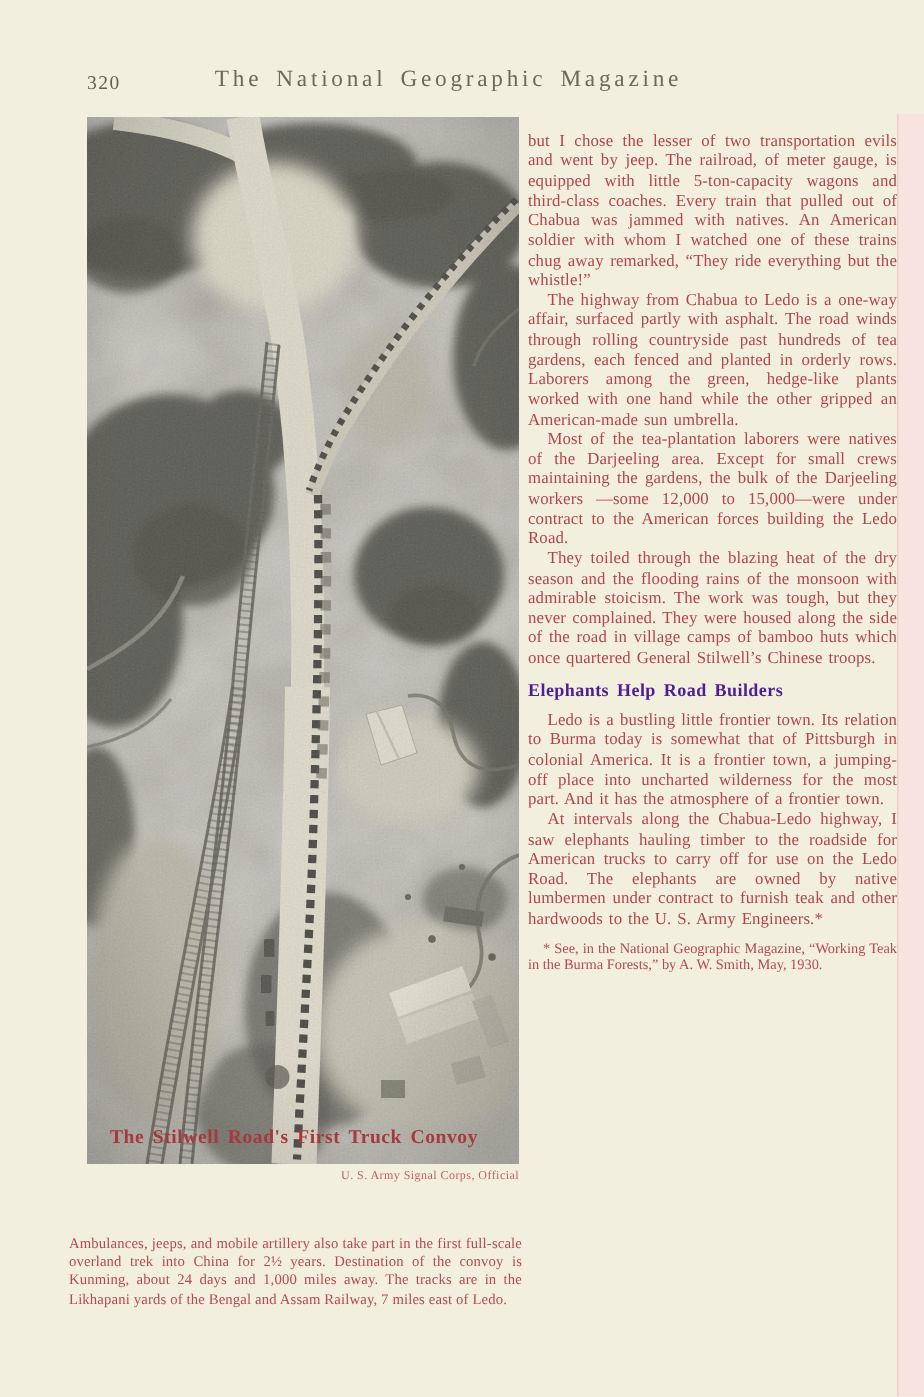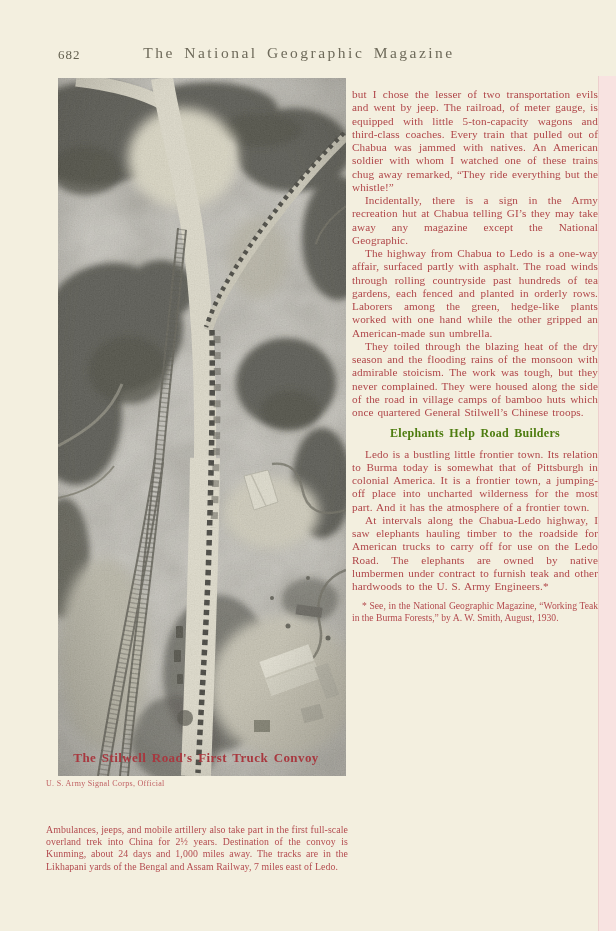--- a/index.html
+++ b/index.html
@@ -27,21 +27,21 @@
   }
   
   .photo-wrap{
     position:absolute;left:58px;top:78px;width:288px;height:698px;
     background:#98948a;overflow:hidden;
   }
   .photo-wrap svg{display:block;}
   
   .credit{
     position:absolute;left:46px;top:779px;width:300px;
-    font-size:8px;color:#c06062;letter-spacing:.3px;
+    text-align:right;font-size:8px;color:#c06062;letter-spacing:.3px;
   }
   .caption-title{
     position:absolute;left:40px;top:750px;width:312px;
     text-align:center;font-weight:bold;color:#a8383f;
     font-size:13px;line-height:15px;letter-spacing:.4px;word-spacing:2px;
   }
   .caption-body{
     position:absolute;left:46px;top:824px;width:302px;
     text-align:justify;color:#b34a4e;
     font-size:9.8px;line-height:12.2px;letter-spacing:.1px;
@@ -49,37 +49,37 @@
   
   .column{
     position:absolute;left:352px;top:76px;width:246px;
     color:#b04649;
     font-size:11.2px;line-height:13.25px;
     text-align:justify;
   }
   .column p{margin:0;text-indent:13px;word-spacing:1px;letter-spacing:.1px;}
   .column p.noindent{text-indent:0;margin-top:12px;}
   .section-heading{
-    text-align:center;font-weight:bold;color:#4d7c0f;
+    font-weight:bold;color:#4c1d95;
     font-size:12px;letter-spacing:.3px;word-spacing:2px;
     margin:8px 0 7px 0;
   }
   .footnote{
     margin-top:7px;
     font-size:9.6px;line-height:11.4px;text-indent:10px;
     text-align:justify;color:#b34a4e;
   }
 </style>
 </head>
 <body>
 
 <div class="page-edge-pink"></div>
 
 <div class="header">
-  <span class="page-number">682</span>
+  <span class="page-number">320</span>
   <span class="header-title">The National Geographic Magazine</span>
 </div>
 
 <div class="photo-wrap">
   <svg viewBox="0 0 288 698" width="288" height="698">
     <defs>
       <filter id="b3" x="-30%" y="-30%" width="160%" height="160%">
           <feGaussianBlur stdDeviation="3.2"></feGaussianBlur>
         </filter>
       <filter id="b6" x="-40%" y="-40%" width="180%" height="180%">
@@ -195,20 +195,20 @@
 <div class="credit">U. S. Army Signal Corps, Official</div>
 
 <div class="caption-title">
   <div>The Stilwell Road's First Truck Convoy</div>
 </div>
 
 <div class="caption-body">Ambulances, jeeps, and mobile artillery also take part in the first full-scale overland trek into China for 2½ years. Destination of the convoy is Kunming, about 24 days and 1,000 miles away. The tracks are in the Likhapani yards of the Bengal and Assam Railway, 7 miles east of Ledo.</div>
 
 <div class="column">
   <p class="noindent">but I chose the lesser of two transportation evils and went by jeep.  The railroad, of meter gauge, is equipped with little 5-ton-capacity wagons and third-class coaches.  Every train that pulled out of Chabua was jammed with natives. An American soldier with whom I watched one of these trains chug away remarked, “They ride everything but the whistle!”</p>
-  <p>Incidentally, there is a sign in the Army recreation hut at Chabua telling GI’s they may take away any magazine except the National Geographic.</p>
   <p>The highway from Chabua to Ledo is a one-way affair, surfaced partly with asphalt.  The road winds through rolling countryside past hundreds of tea gardens, each fenced and planted in orderly rows.  Laborers among the green, hedge-like plants worked with one hand while the other gripped an American-made sun umbrella.</p>
+  <p>Most of the tea-plantation laborers were natives of the Darjeeling area.  Except for small crews maintaining the gardens, the bulk of the Darjeeling workers —some 12,000 to 15,000—were under contract to the American forces building the Ledo Road.</p>
   <p>They toiled through the blazing heat of the dry season and the flooding rains of the monsoon with admirable stoicism. The work was tough, but they never complained.  They were housed along the side of the road in village camps of bamboo huts which once quartered General Stilwell’s Chinese troops.</p>
   <div class="section-heading">Elephants Help Road Builders</div>
   <p>Ledo is a bustling little frontier town. Its relation to Burma today is somewhat that of Pittsburgh in colonial America. It is a frontier town, a jumping-off place into uncharted wilderness for the most part.  And it has the atmosphere of a frontier town.</p>
   <p>At intervals along the Chabua-Ledo highway, I saw elephants hauling timber to the roadside for American trucks to carry off for use on the Ledo Road.  The elephants are owned by native lumbermen under contract to furnish teak and other hardwoods to the U. S. Army Engineers.*</p>
-  <div class="footnote">* See, in the National Geographic Magazine, “Working Teak in the Burma Forests,” by A. W. Smith, August, 1930.</div>
+  <div class="footnote">* See, in the National Geographic Magazine, “Working Teak in the Burma Forests,” by A. W. Smith, May, 1930.</div>
 </div>
 
 </body></html>

